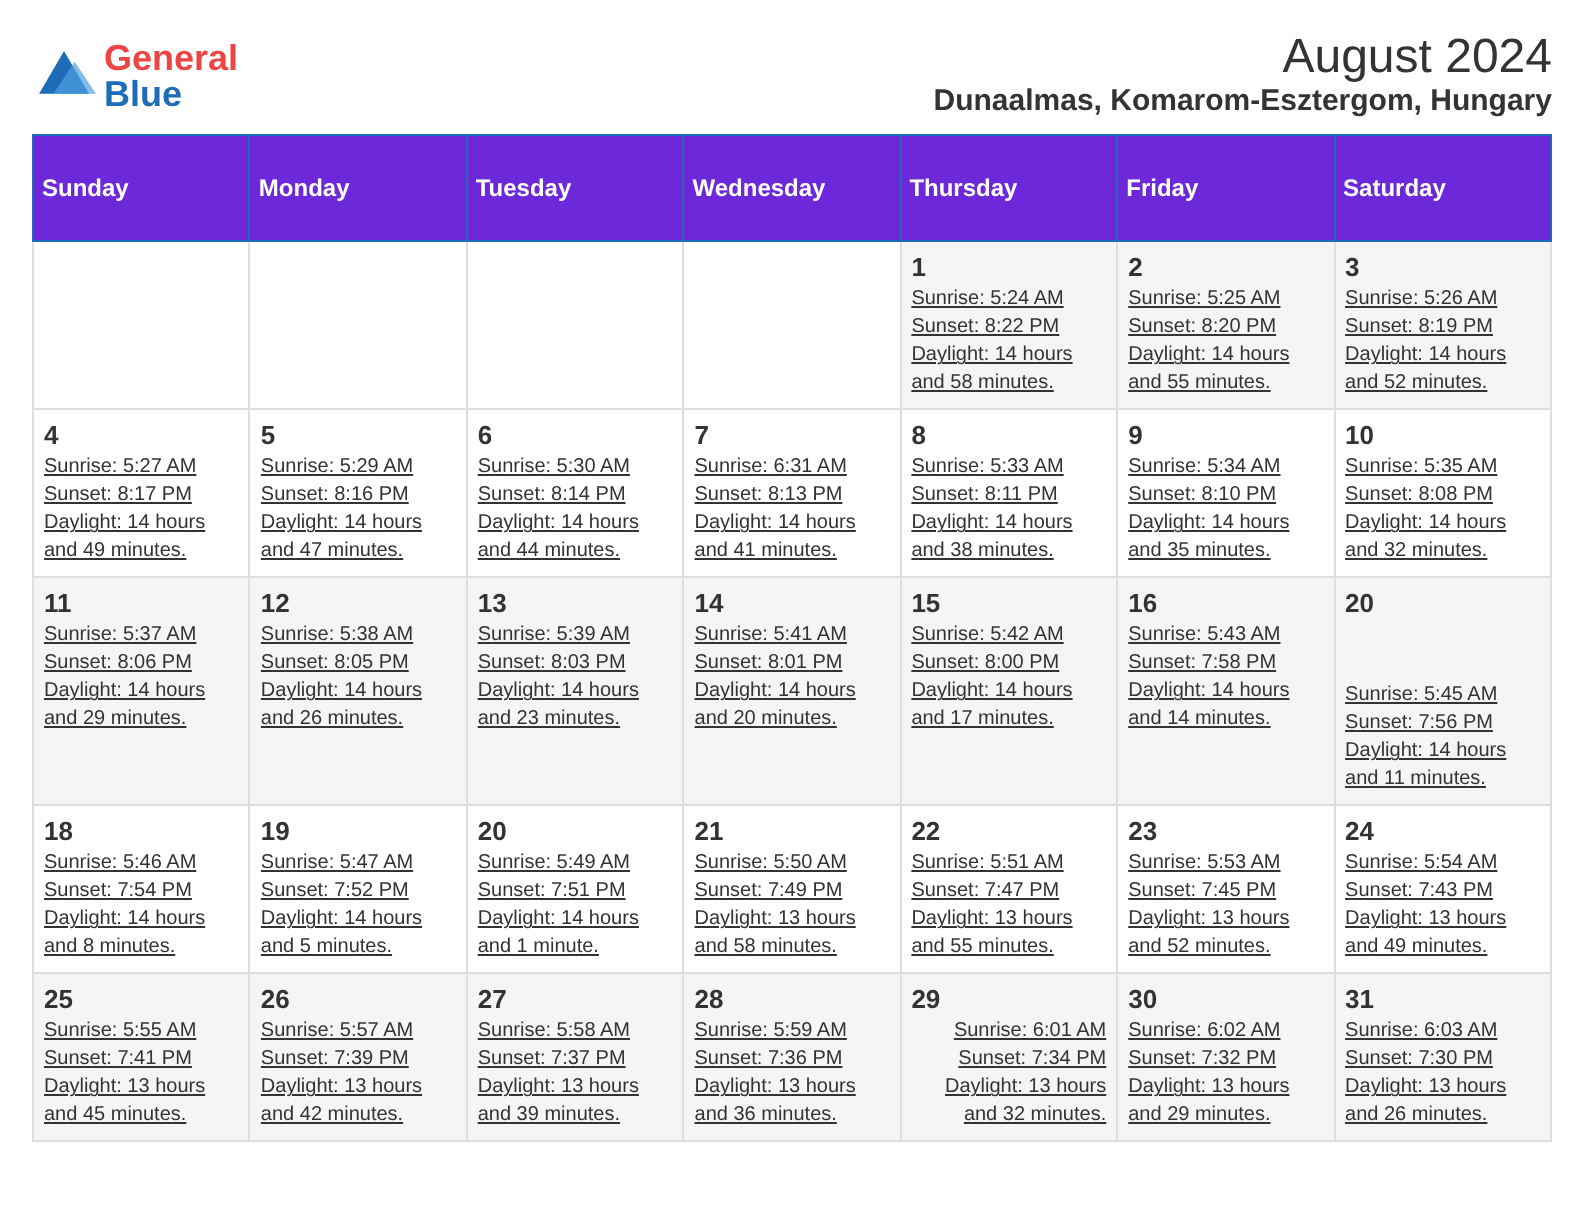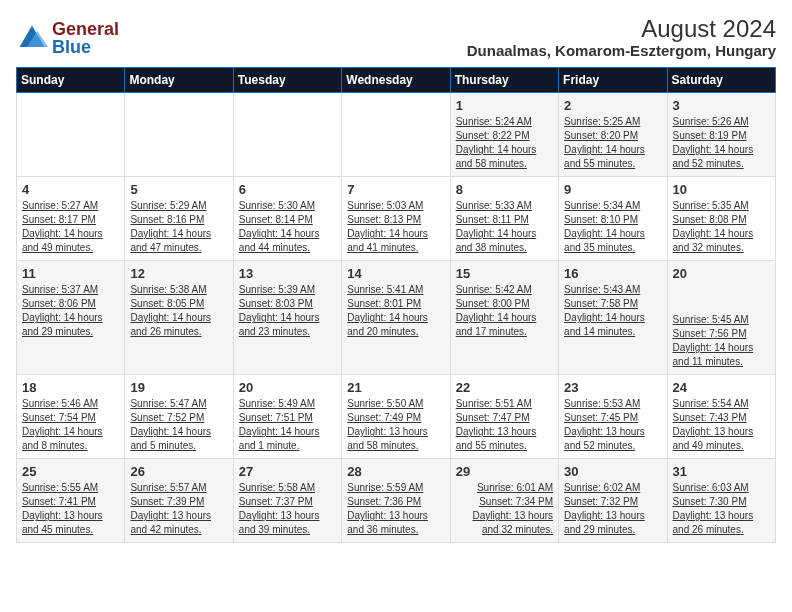--- a/index.html
+++ b/index.html
@@ -21,21 +21,21 @@
       align-items: center;
       margin-top: 4px;
     }
     .logo-text {
       display: flex;
       flex-direction: column;
       font-size: 18px;
       font-weight: bold;
       line-height: 1;
     }
-    .logo-general { color: #7f1d1d; }
+    .logo-general { color: #ef4444; }
     .logo-blue { color: #1e6bb8; }
     .logo-icon {
       width: 32px;
       height: 32px;
       margin-right: 4px;
       position: relative;
     }
     .title-block {
       text-align: right;
     }
@@ -49,25 +49,25 @@
       font-size: 15px;
       color: #333;
       font-weight: bold;
     }
     table {
       width: 100%;
       border-collapse: collapse;
       table-layout: fixed;
     }
     thead tr th {
-      background-color: #0f172a;
+      background-color: #6d28d9;
       color: #fff;
       font-size: 12px;
       font-weight: bold;
-      padding: 5px 4px;
+      padding: 19px 4px;
       text-align: left;
       border: 1px solid #1e6bb8;
     }
     tbody tr {
       border-bottom: 1px solid #ccc;
     }
     tbody td {
       vertical-align: top;
       padding: 5px 5px;
       border: 1px solid #ddd;
@@ -172,21 +172,21 @@
         </td>
         <td>
           <span class="day-num">6</span>
           <div class="day-info" style="white-space: pre-line;">Sunrise: 5:30 AM
 Sunset: 8:14 PM
 Daylight: 14 hours
 and 44 minutes.</div>
         </td>
         <td>
           <span class="day-num">7</span>
-          <div class="day-info" style="white-space: pre-line;">Sunrise: 5:03 AM
+          <div class="day-info" style="white-space: pre-line;">Sunrise: 6:31 AM
 Sunset: 8:13 PM
 Daylight: 14 hours
 and 41 minutes.</div>
         </td>
         <td>
           <span class="day-num">8</span>
           <div class="day-info" style="white-space: pre-line;">Sunrise: 5:33 AM
 Sunset: 8:11 PM
 Daylight: 14 hours
 and 38 minutes.</div>

